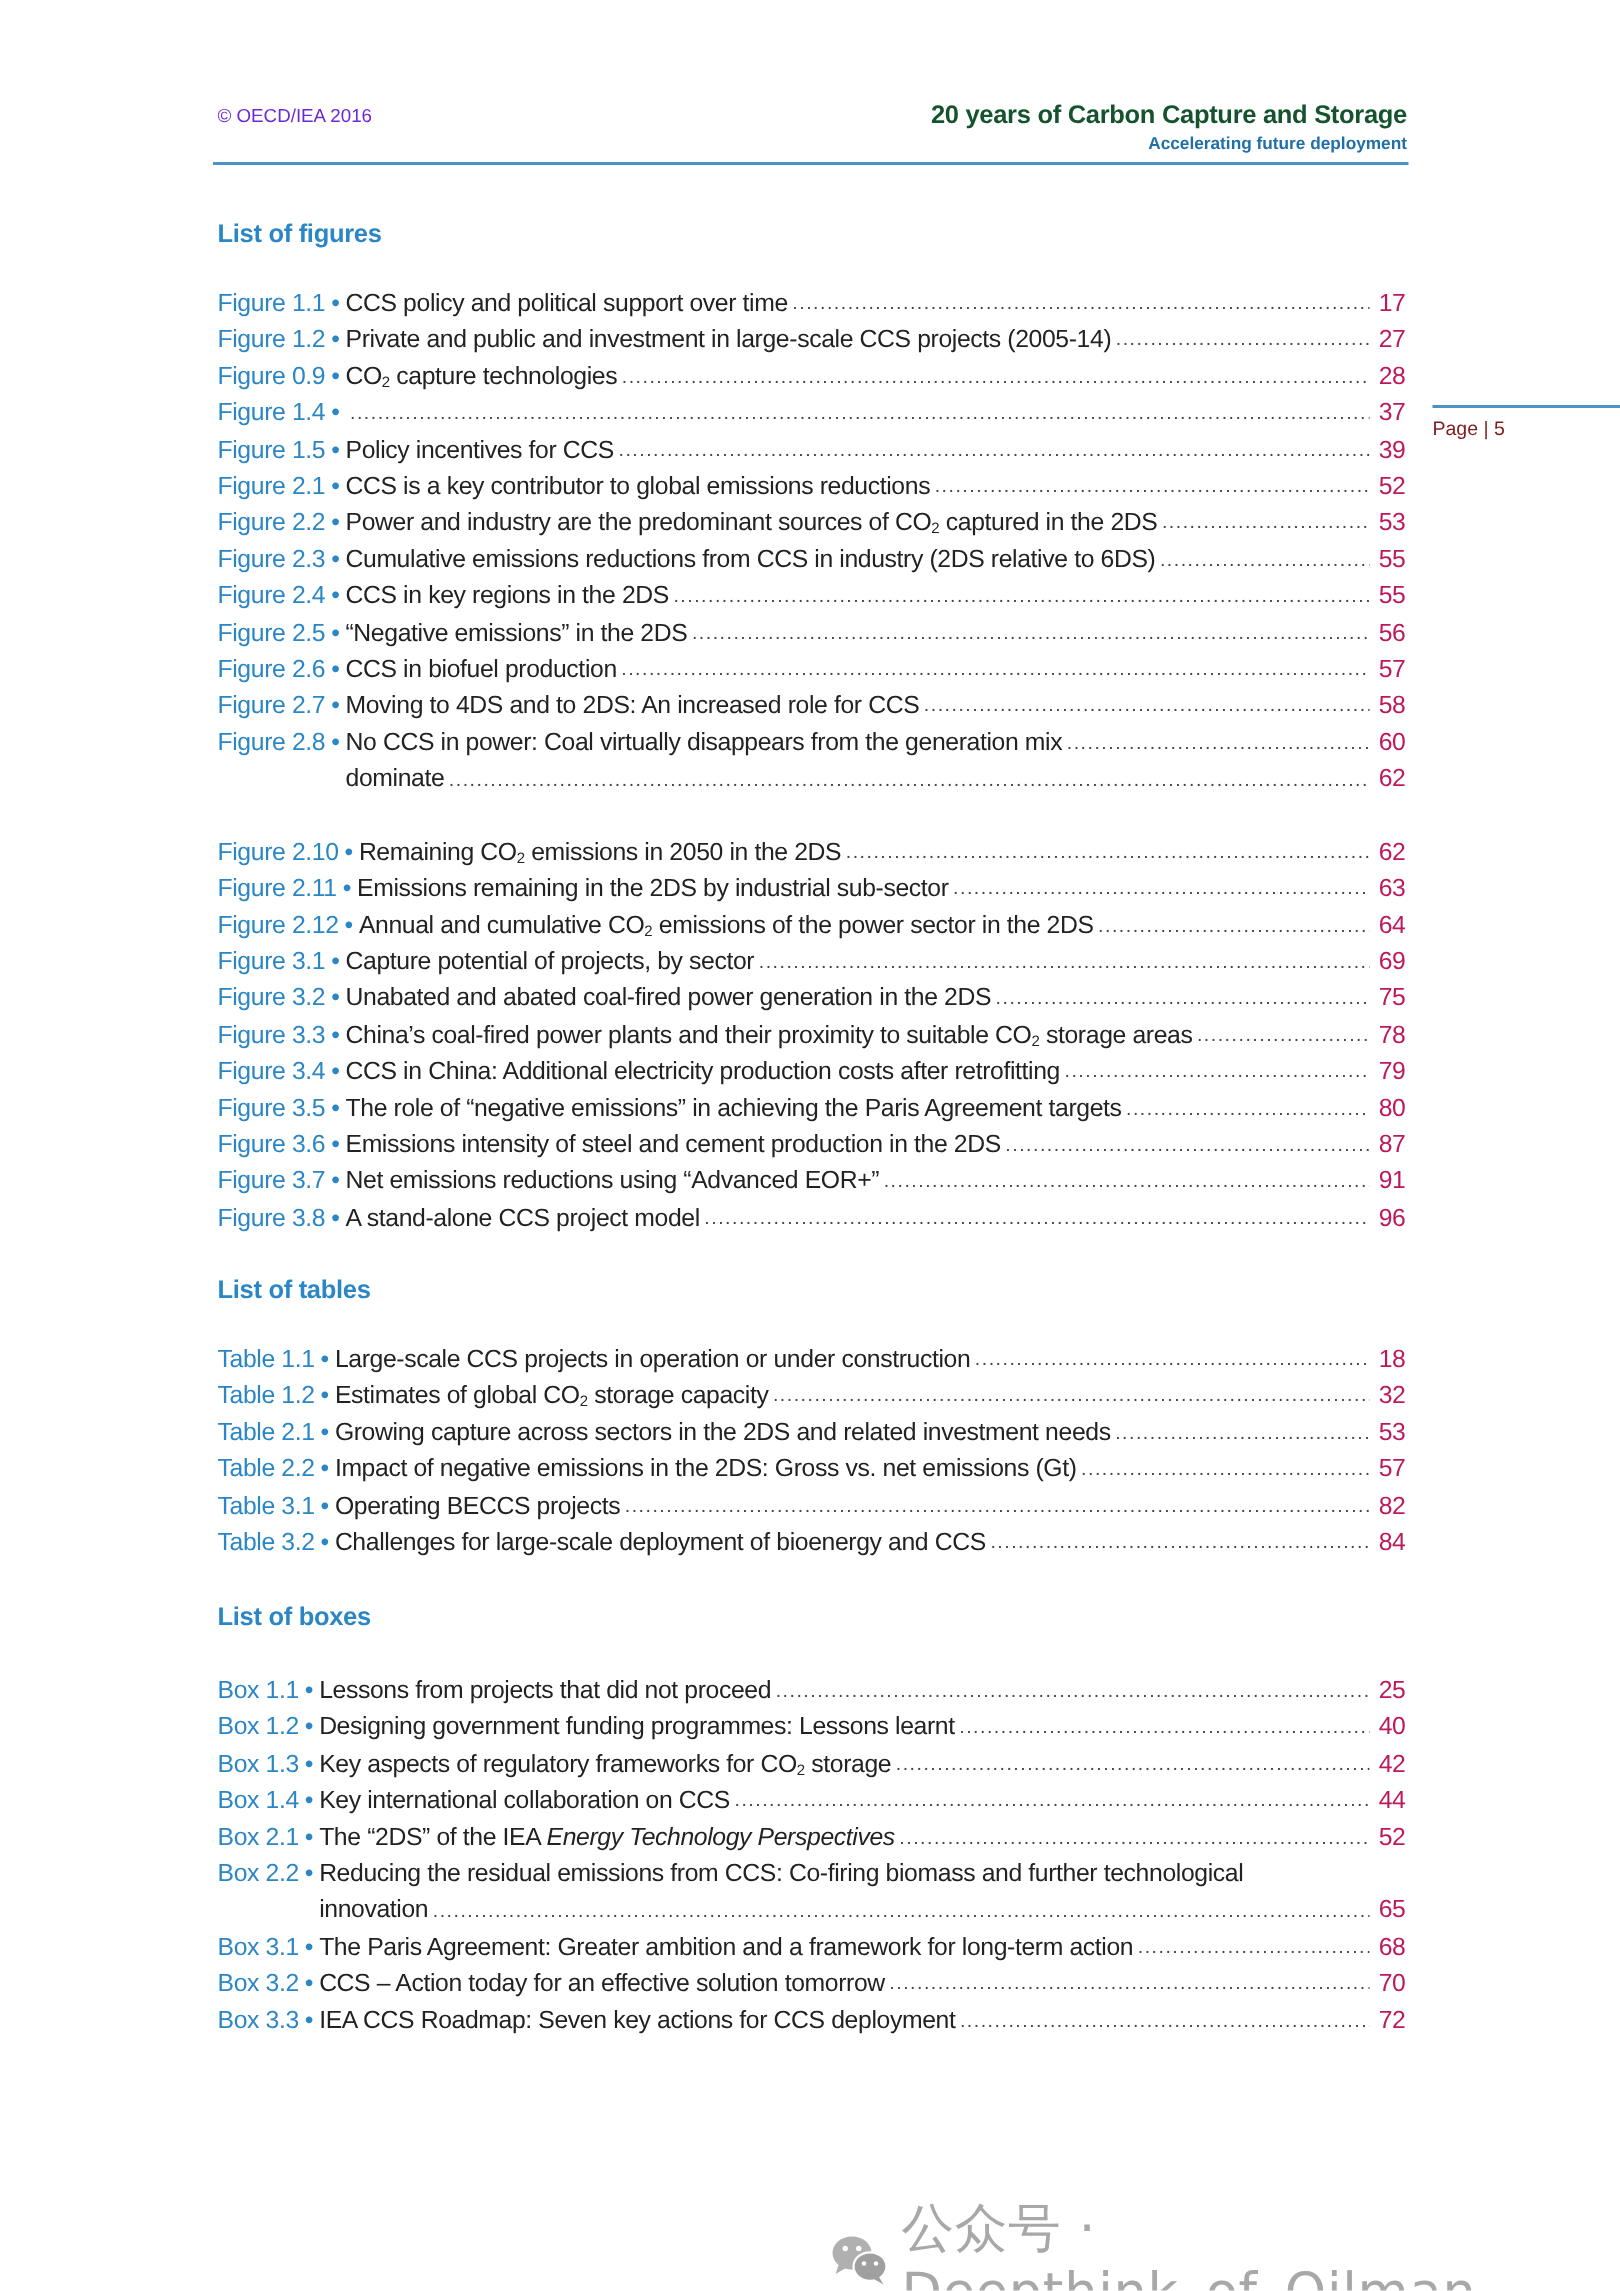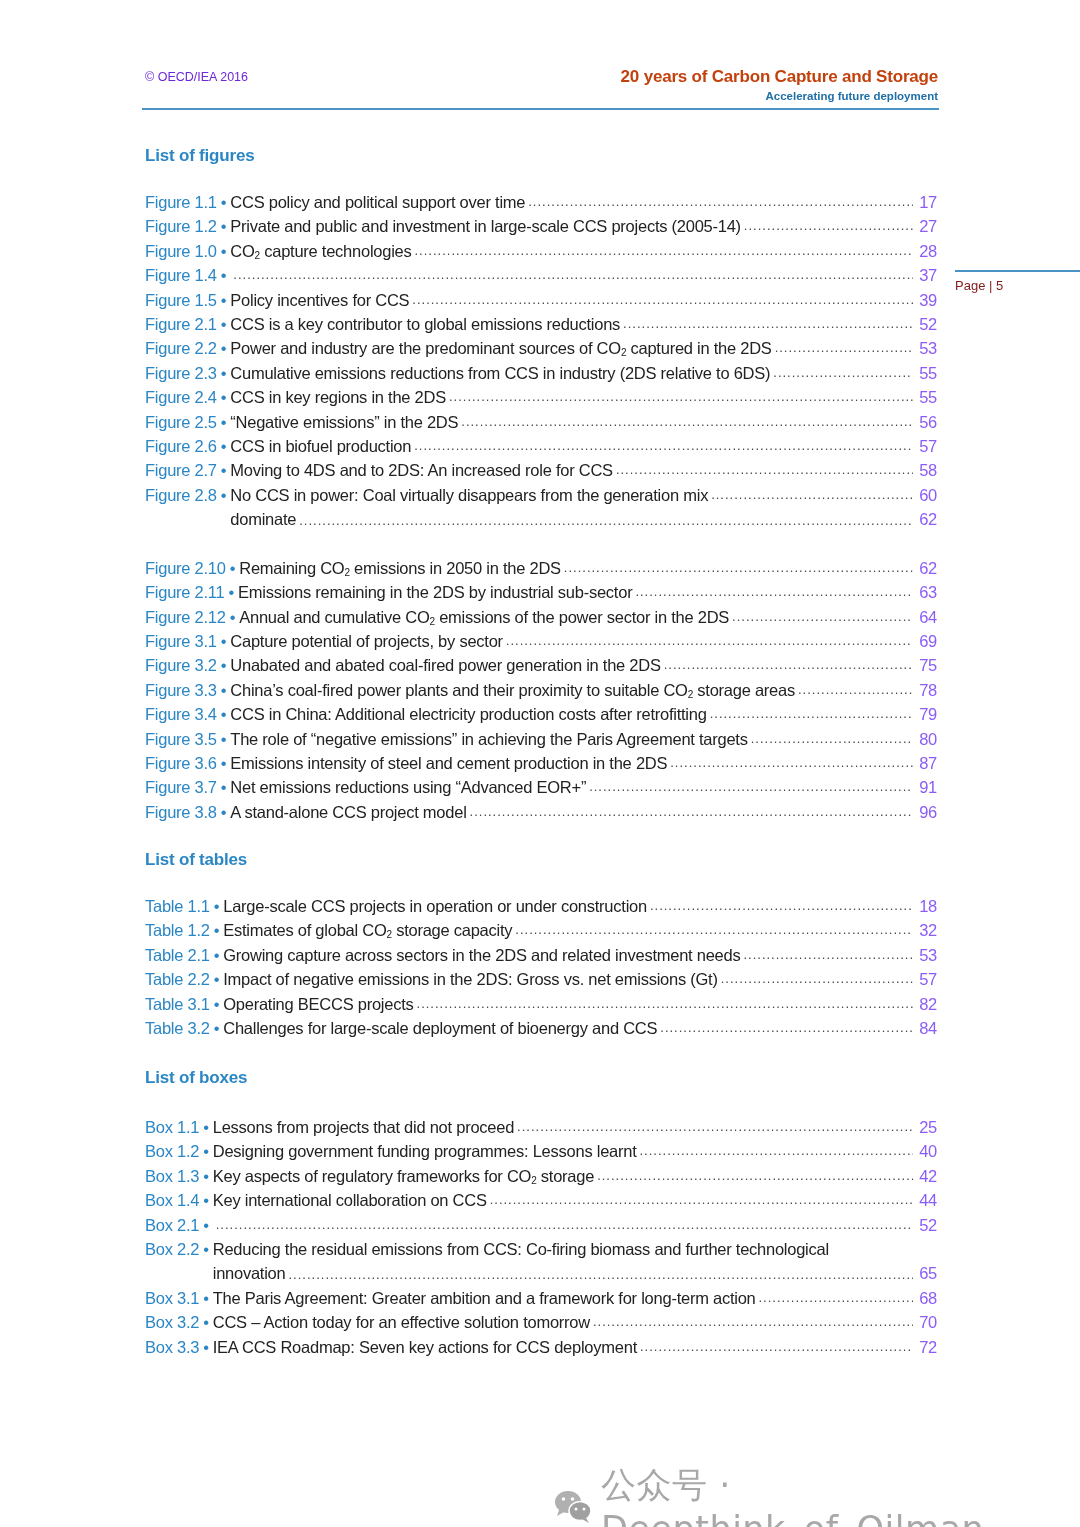--- a/index.html
+++ b/index.html
@@ -24,21 +24,21 @@
     }
     .header-right {
       position: absolute;
       right: 142px;
       top: 66px;
       text-align: right;
     }
     .header-title {
       font-size: 17px;
       font-weight: bold;
-      color: #c2410c;
+      color: #14532d;
       line-height: 22px;
       letter-spacing: -0.2px;
     }
     .header-subtitle {
       font-size: 11.5px;
       font-weight: bold;
       color: #1f6fa8;
       line-height: 16px;
     }
     .header-rule {
@@ -107,21 +107,21 @@
       overflow: hidden;
       color: #444444;
       margin: 0 4px 0 3px;
       letter-spacing: 1px;
       font-size: 13px;
     }
     .toc-leader::after {
       content: "..........................................................................................................................................................................................................................";
     }
     .toc-page {
-      color: #8b5cf6;
+      color: #be185d;
       text-align: right;
       min-width: 20px;
     }
     .two-line .line1 {
       display: block;
       height: 24.4px;
     }
     .two-line .line2 {
       display: flex;
       align-items: baseline;
@@ -174,21 +174,21 @@
       <span class="toc-page">17</span>
     </div>
     <div class="toc-row">
       <span class="toc-ref">Figure 1.2</span>
       <span class="toc-bullet">•</span>
       <span class="toc-title"><span class="">Private and public and investment in large-scale CCS projects (2005-14)</span></span>
       <span class="toc-leader"></span>
       <span class="toc-page">27</span>
     </div>
     <div class="toc-row">
-      <span class="toc-ref">Figure 1.0</span>
+      <span class="toc-ref">Figure 0.9</span>
       <span class="toc-bullet">•</span>
       <span class="toc-title"><span class="">CO</span><sub>2</sub><span class=""> capture technologies</span></span>
       <span class="toc-leader"></span>
       <span class="toc-page">28</span>
     </div>
     <div class="toc-row">
       <span class="toc-ref">Figure 1.4</span>
       <span class="toc-bullet">•</span>
       <span class="toc-leader"></span>
       <span class="toc-page">37</span>
@@ -415,20 +415,21 @@
     <div class="toc-row">
       <span class="toc-ref">Box 1.4</span>
       <span class="toc-bullet">•</span>
       <span class="toc-title"><span class="">Key international collaboration on CCS</span></span>
       <span class="toc-leader"></span>
       <span class="toc-page">44</span>
     </div>
     <div class="toc-row">
       <span class="toc-ref">Box 2.1</span>
       <span class="toc-bullet">•</span>
+      <span class="toc-title"><span class="">The “2DS” of the IEA </span><span class="ital">Energy Technology Perspectives</span></span>
       <span class="toc-leader"></span>
       <span class="toc-page">52</span>
     </div>
     <div class="toc-row two-line">
       <span class="line1"><span class="toc-ref">Box 2.2</span><span class="toc-bullet">•</span><span class="toc-title"><span class="">Reducing the residual emissions from CCS: Co-firing biomass and further technological</span></span></span>
       <span class="line2">
         <span style="visibility: hidden; white-space: pre;"><span class="toc-ref">Box 2.2</span><span class="toc-bullet">•</span></span>
         <span class="toc-title">innovation</span>
         <span class="toc-leader"></span>
         <span class="toc-page">65</span>

